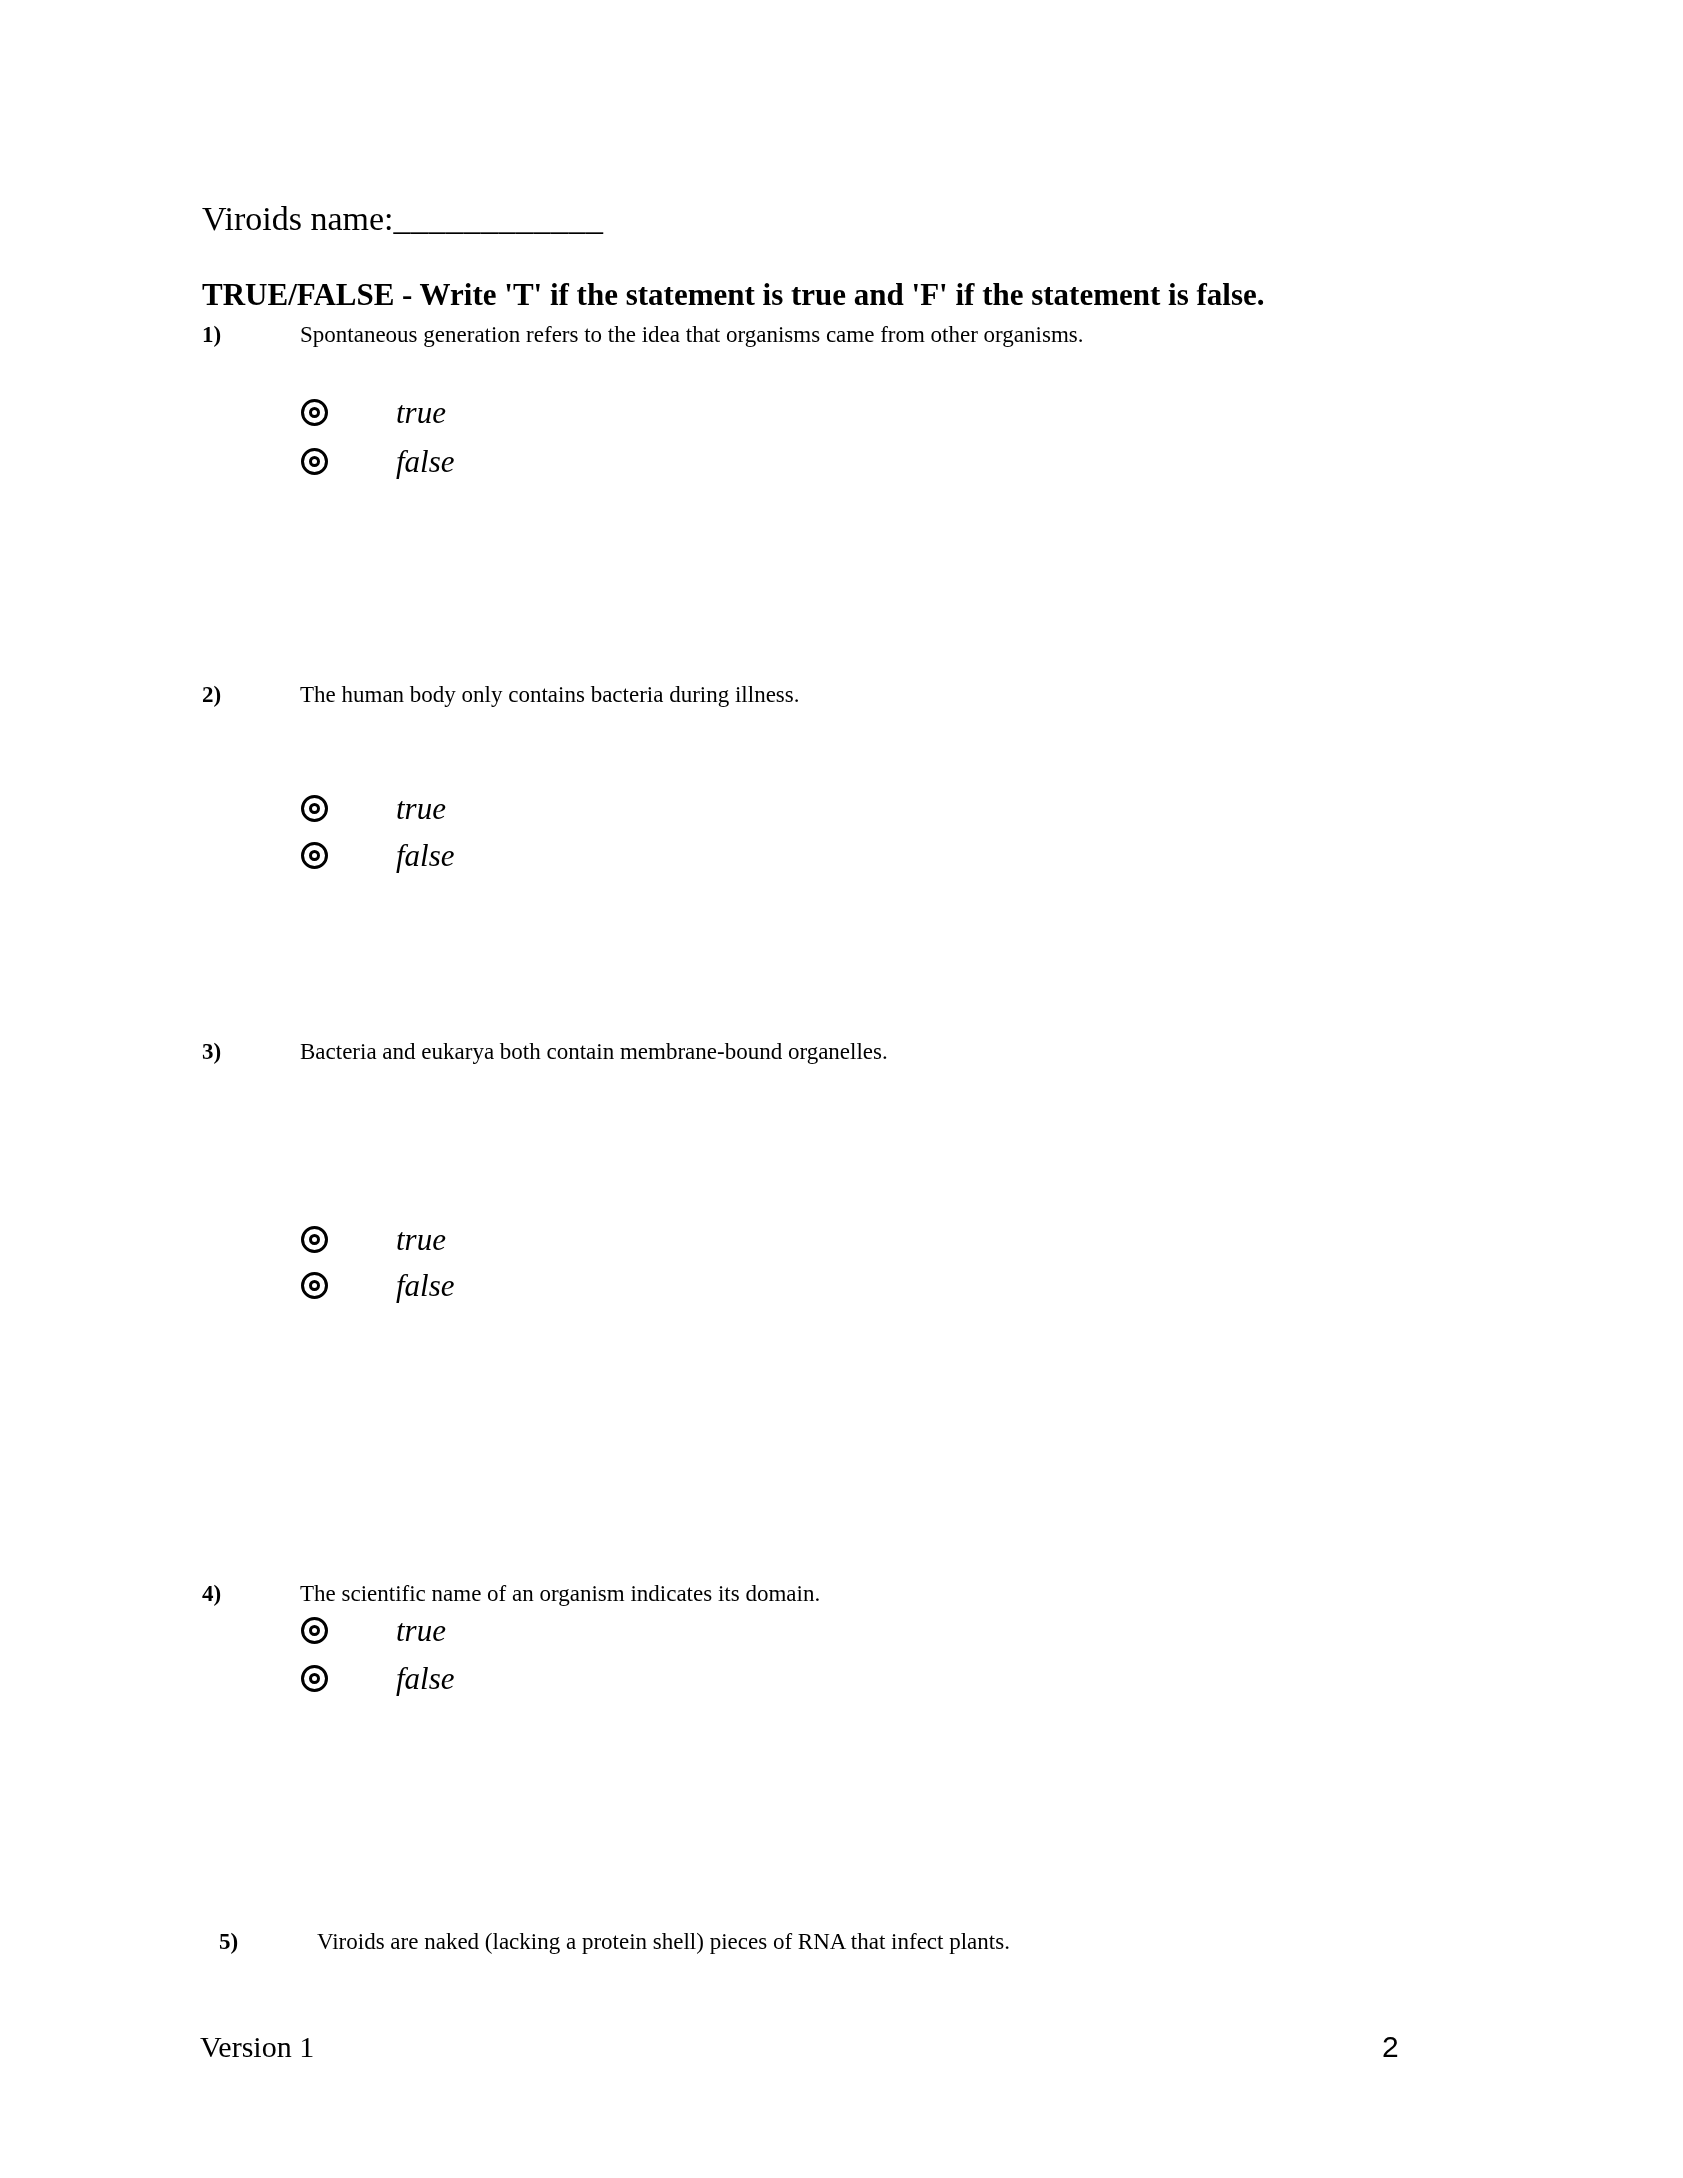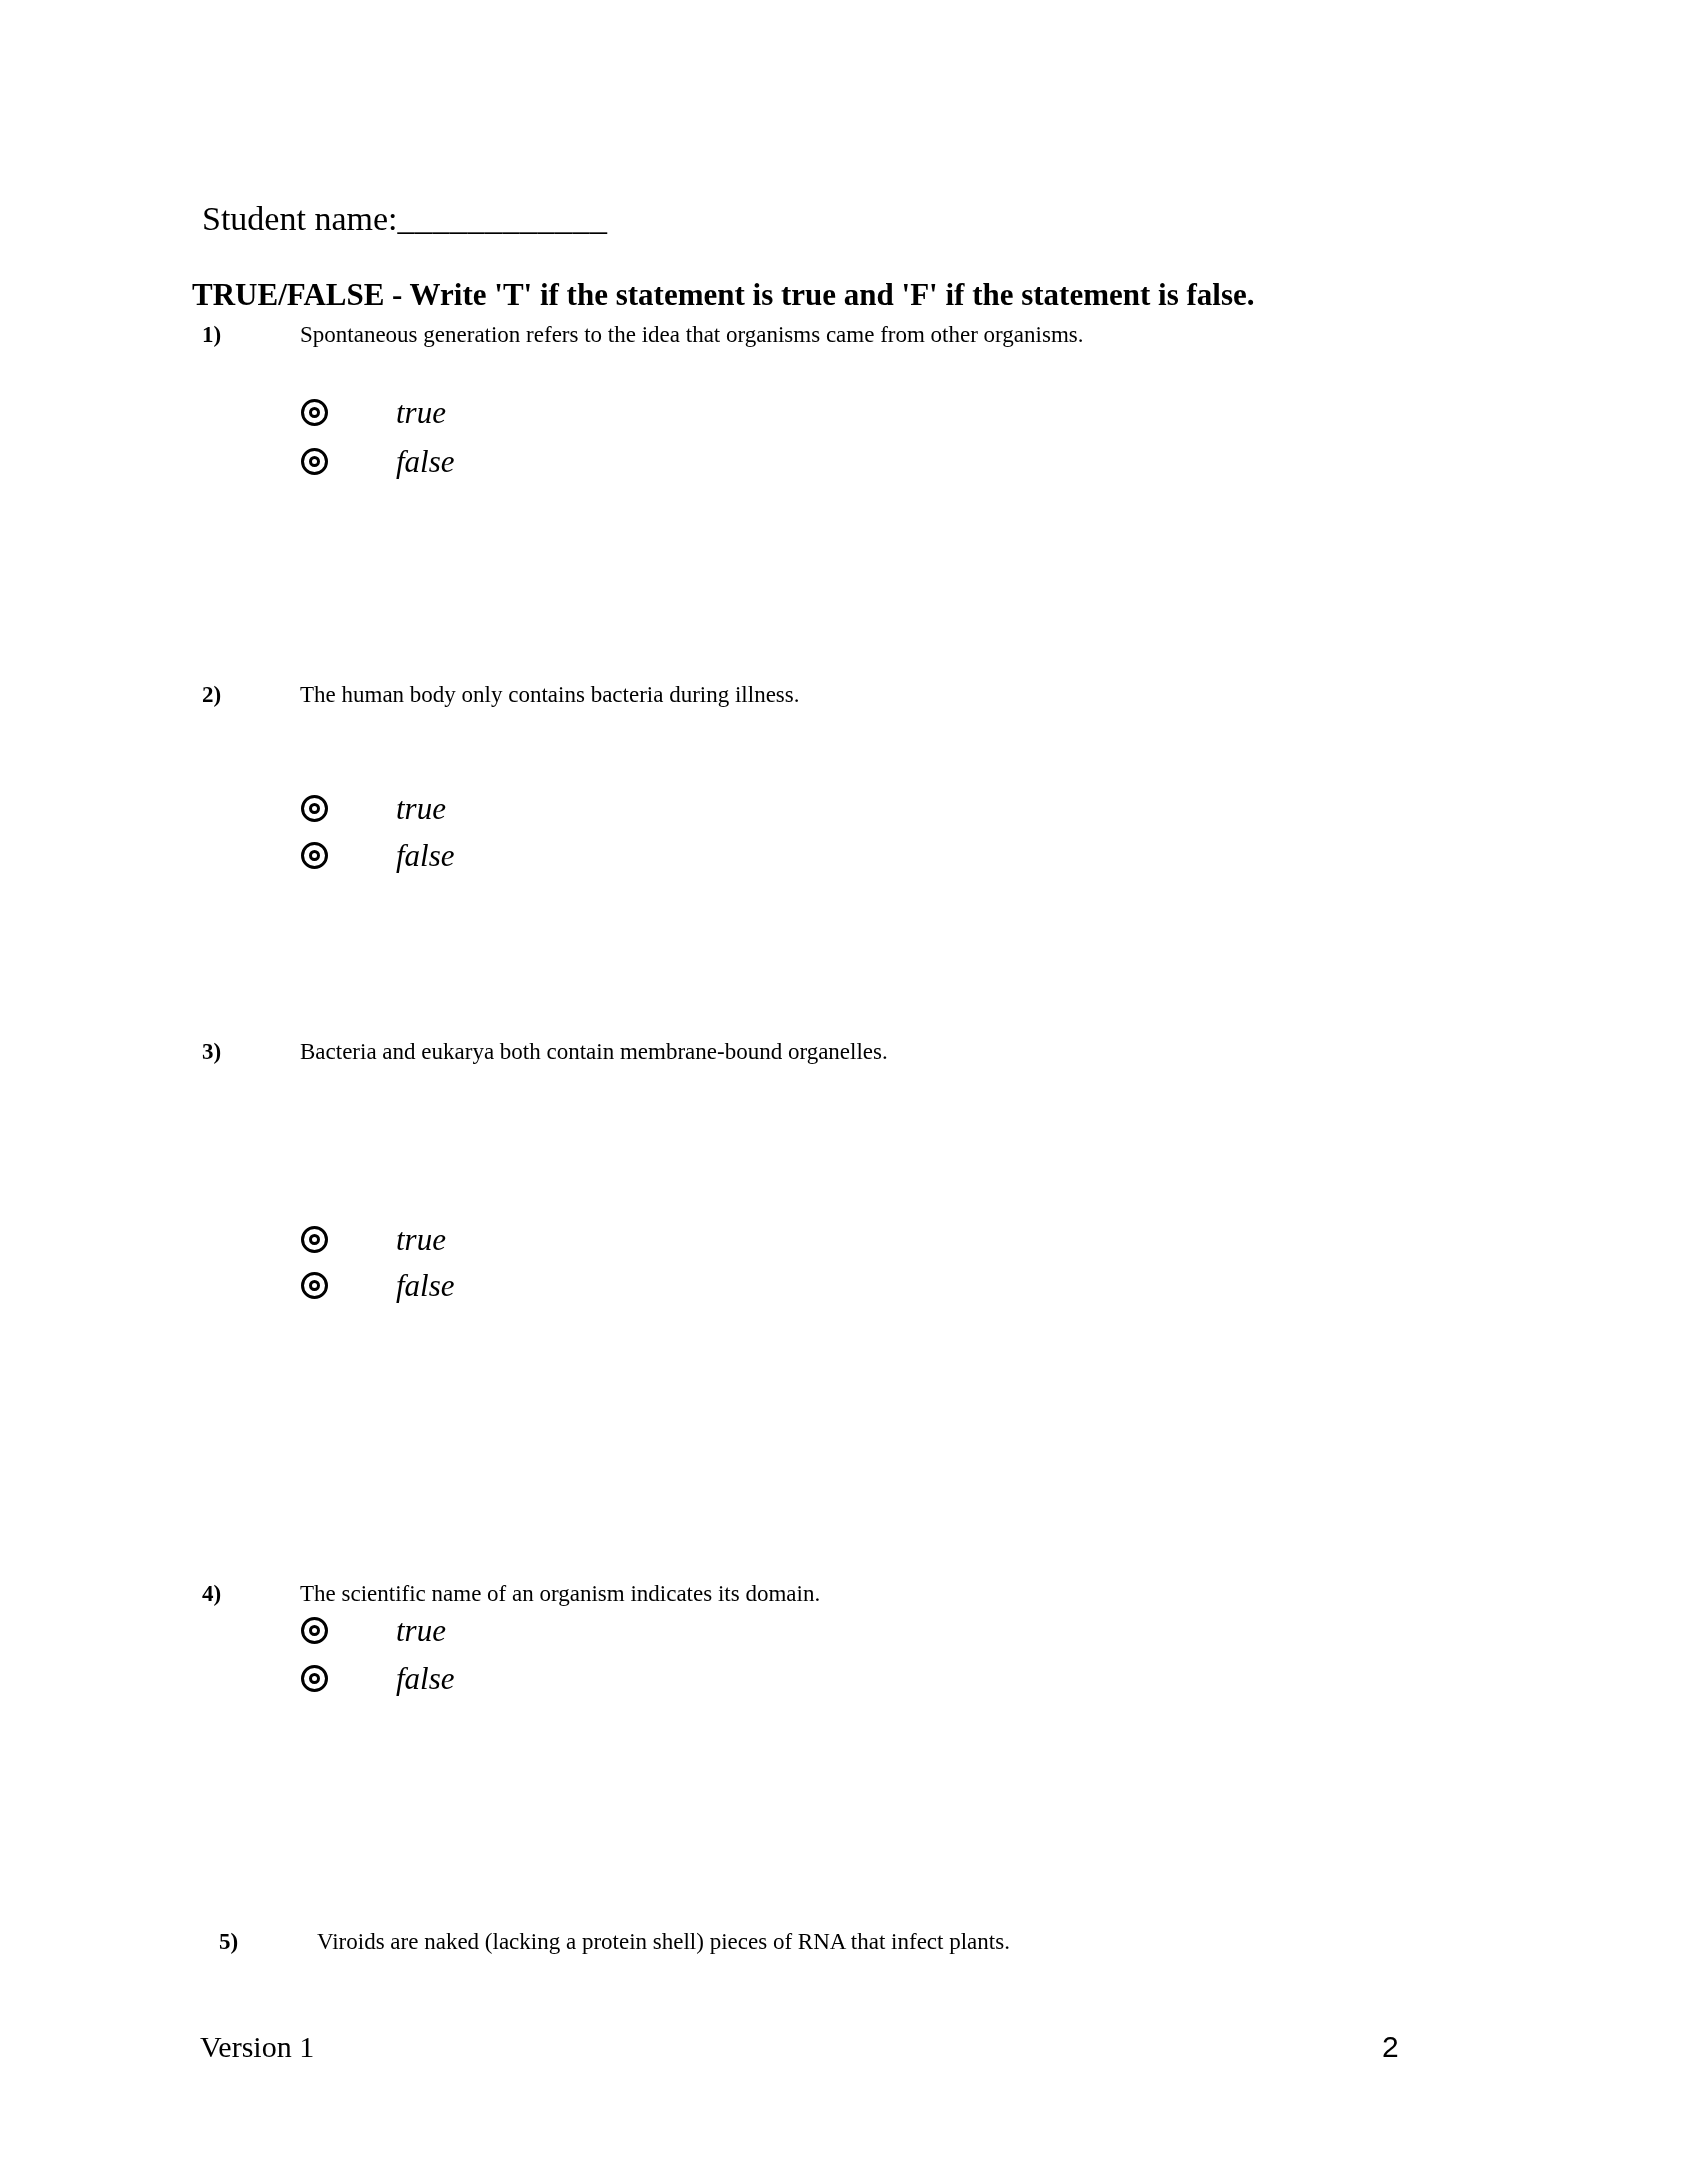--- a/index.html
+++ b/index.html
@@ -16,21 +16,21 @@
     position: absolute;
     left: 202px;
     top: 202px;
     font-size: 34px;
     line-height: 1;
     white-space: nowrap;
   }
   .student-line .blank { letter-spacing: 0.5px; }
   .section-heading {
     position: absolute;
-    left: 192px;
+    left: 202px;
     top: 279px;
     font-size: 31px;
     font-weight: bold;
     line-height: 1;
     white-space: nowrap;
   }
   .question {
     position: absolute;
     left: 202px;
     font-size: 23px;
@@ -87,21 +87,21 @@
     font-size: 30px;
     line-height: 1;
   }
 </style>
 </head>
 <body>
 
 <div class="page">
 
   <div class="student-line">
-    <span>Student name:</span><span class="blank">____________</span>
+    <span>Viroids name:</span><span class="blank">____________</span>
   </div>
 
   <div class="section-heading">TRUE/FALSE - Write 'T' if the statement is true and 'F' if the statement is false.</div>
 
   <div id="questions-container">
       <div class="question" style="top: 323px;"><span class="qnum">1)</span><span class="qtext">Spontaneous generation refers to the idea that organisms came from other organisms.</span></div>
       <div class="opt-row" style="top: 395px;">
         <span class="radio">
           <span class="radio-dot"></span>
         </span>

